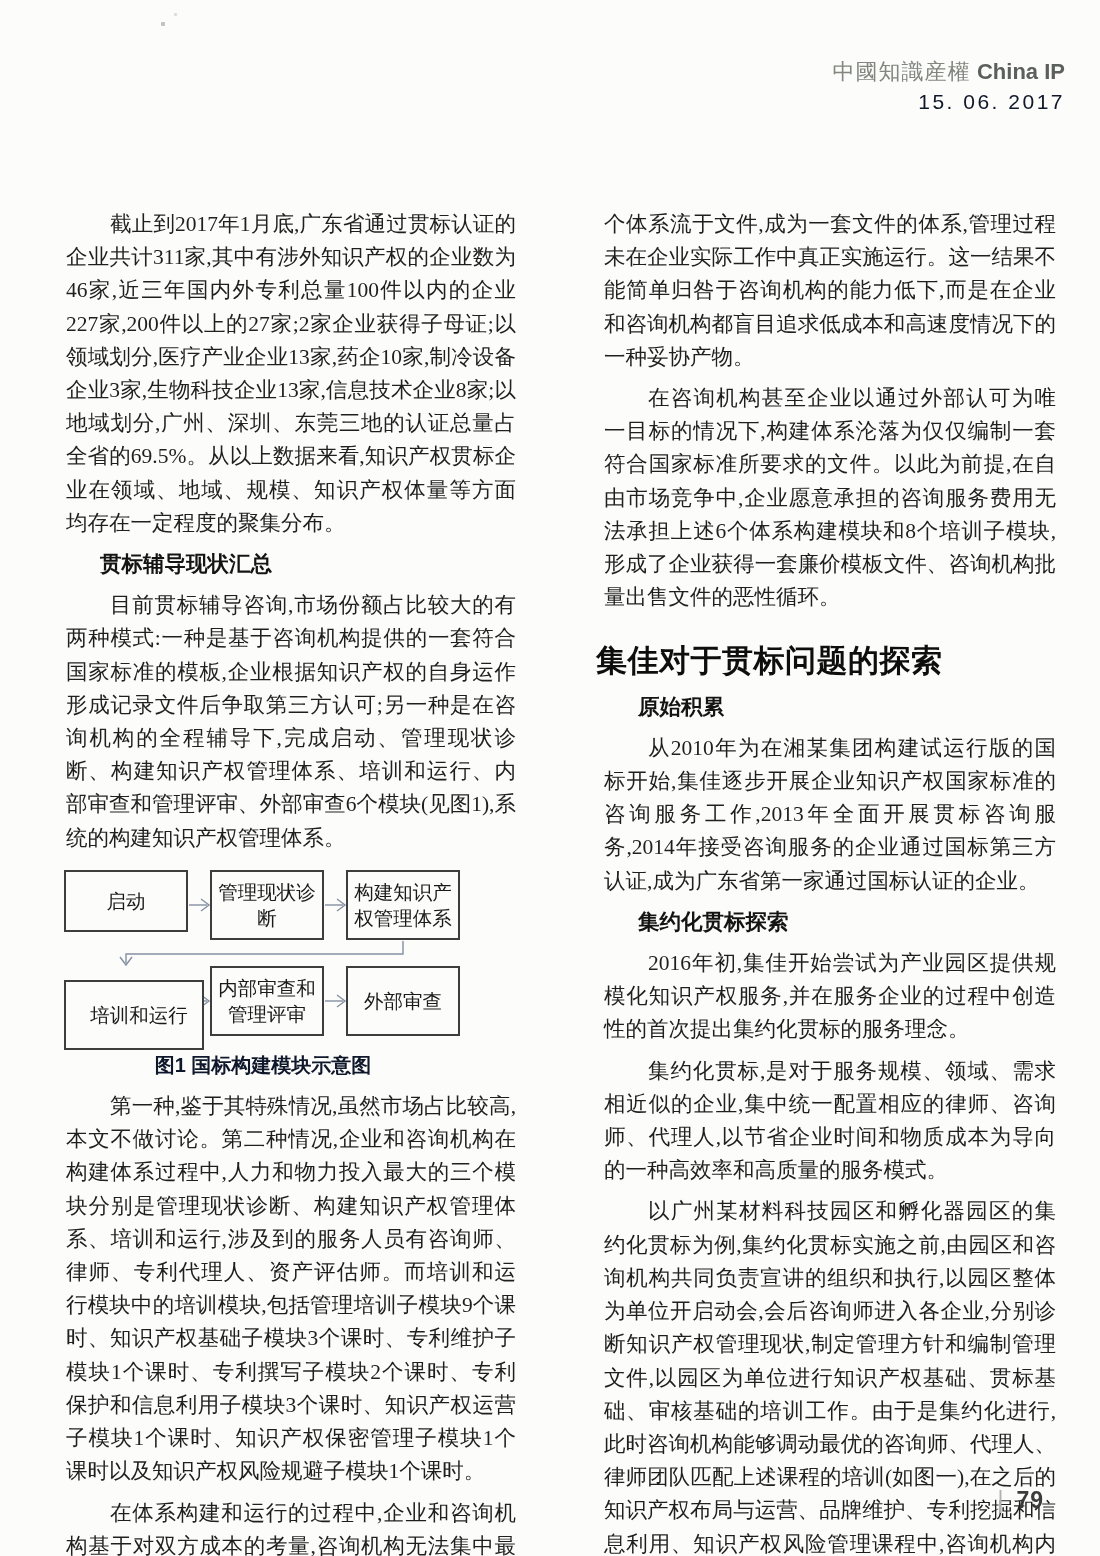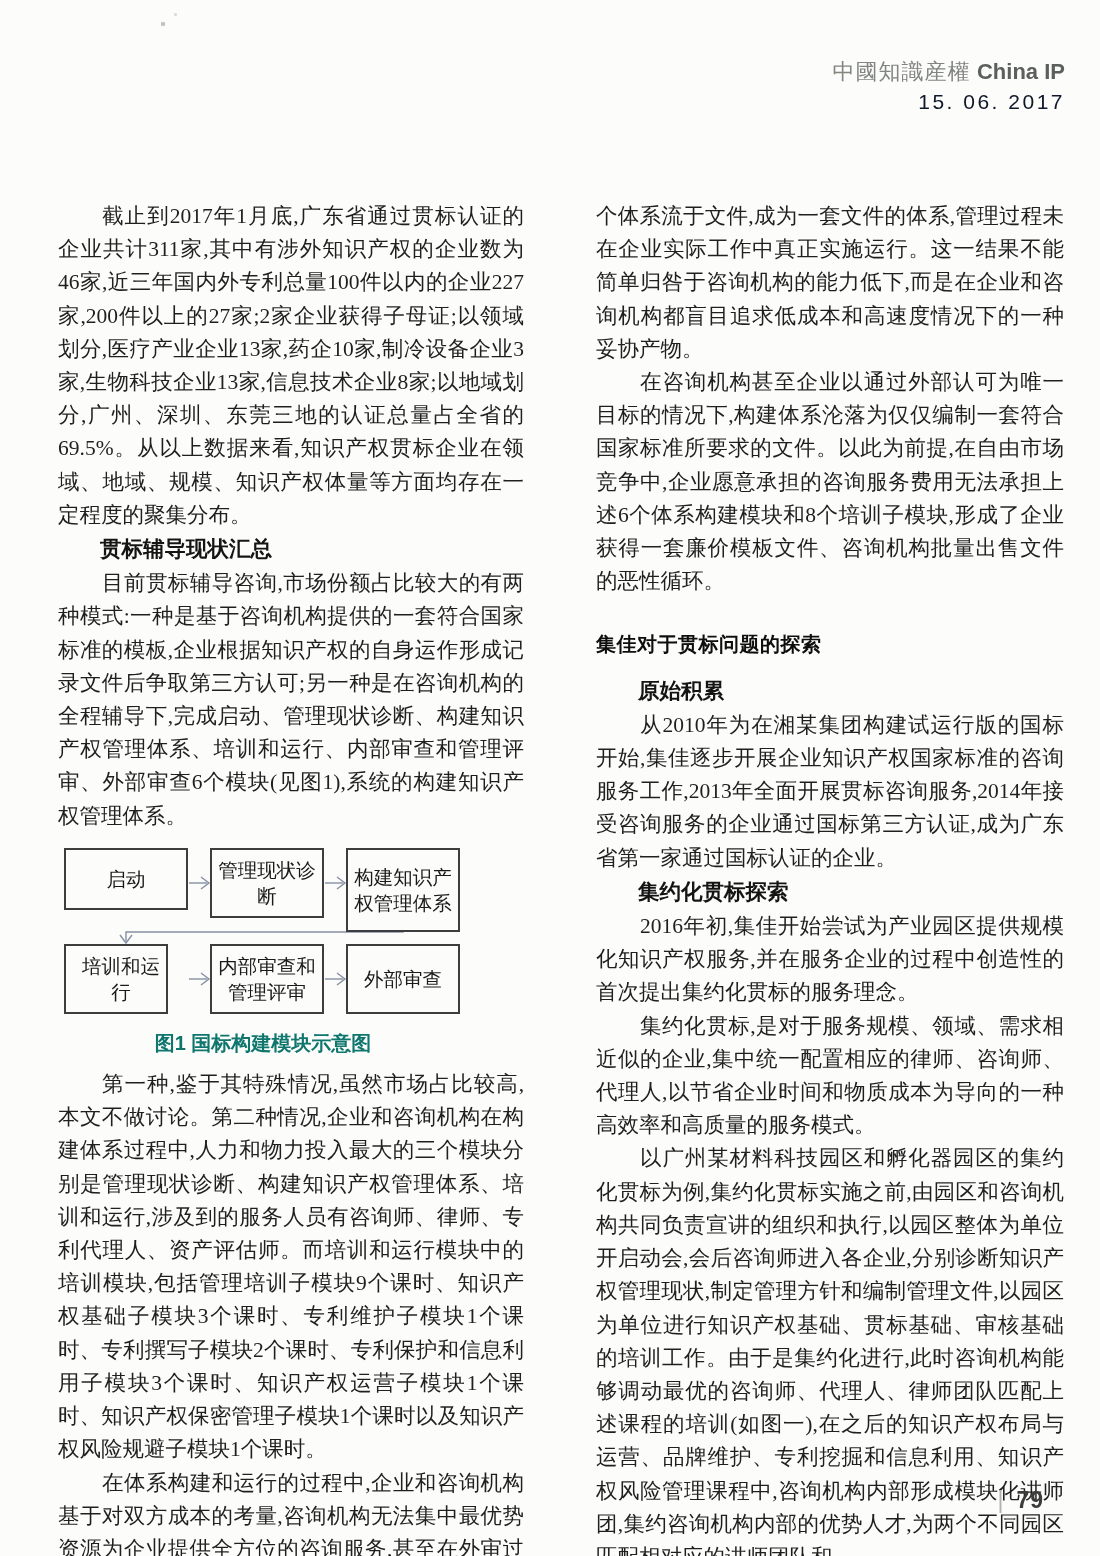--- a/index.html
+++ b/index.html
@@ -14,51 +14,51 @@
   }
   
   .header{position:absolute;top:58px;right:35px;text-align:right;line-height:1.25;}
   .brand{font-size:22px;color:#82867f;letter-spacing:1px;}
   .brand .en{font-family:"Liberation Sans","DejaVu Sans",sans-serif;font-weight:bold;color:#5c605c;letter-spacing:0;}
   .date{font-family:"Liberation Sans","DejaVu Sans",sans-serif;font-size:21px;color:#0f172a;letter-spacing:2.5px;margin-top:3px;}
   
   .col{position:absolute;top:200px;width:466px;font-size:21.5px;line-height:33.2px;text-align:justify;}
   .col-left{left:58px;}
   .col-right{left:596px;width:468px;}
-  .p{margin:0;text-indent:2.05em;}
+  .p{margin:8px;text-indent:2.05em;}
   .p.no-indent{text-indent:0;}
   .sub{font-family:"Liberation Sans","DejaVu Sans",sans-serif;font-weight:bold;color:#141414;
        padding-left:42px;margin:1px 0;}
-  .h1{font-family:"Liberation Sans","DejaVu Sans",sans-serif;font-weight:bold;font-size:20px;
+  .h1{font-family:"Liberation Sans","DejaVu Sans",sans-serif;font-weight:bold;font-size:31px;
       color:#0e0e0e;margin:30px 0 13px;letter-spacing:0.5px;}
   
   .figure{margin:14px 0 8px;}
   .flow{position:relative;width:466px;height:172px;}
   .fbox{
     position:absolute;
     border:2px solid #3d3d3d;
     background:#fcfcfa;
     display:flex;align-items:center;justify-content:center;
     text-align:center;
     font-family:"Liberation Sans","DejaVu Sans",sans-serif;
     font-size:19.5px;line-height:26px;color:#1a1a1a;
     box-sizing:border-box;
     padding:2px 3px;
   }
   .b1{left:6px;top:1px;width:124px;height:62px;}
   .b2{left:152px;top:1px;width:114px;height:70px;}
-  .b3{left:288px;top:1px;width:114px;height:84px;}
-  .b4{left:6px;top:97px;width:104px;height:70px;padding-left:13px;}
+  .b3{left:288px;top:1px;width:114px;height:70px;}
+  .b4{left:6px;top:111px;width:140px;height:70px;padding-left:13px;}
   .b5{left:152px;top:97px;width:114px;height:70px;text-align:center;}
   .b6{left:288px;top:97px;width:114px;height:70px;}
   .arrows{position:absolute;left:0;top:0;}
   .figcap{
     width:410px;text-align:center;
     font-family:"Liberation Sans","DejaVu Sans",sans-serif;
-    font-weight:bold;font-size:20px;color:#0f766e;
+    font-weight:bold;font-size:20px;color:#0f172a;
     margin-top:8px;
   }
   
   .pagenum{position:absolute;right:56px;bottom:42px;
     font-family:"Liberation Sans","DejaVu Sans",sans-serif;font-size:23px;color:#3c3c3c;}
   .pagenum .bar{color:#b2b2b0;font-weight:normal;margin-right:13px;}
   .pagenum .num{font-weight:bold;letter-spacing:1px;}
   
   .speck{position:absolute;border-radius:1px;}
 </style>

